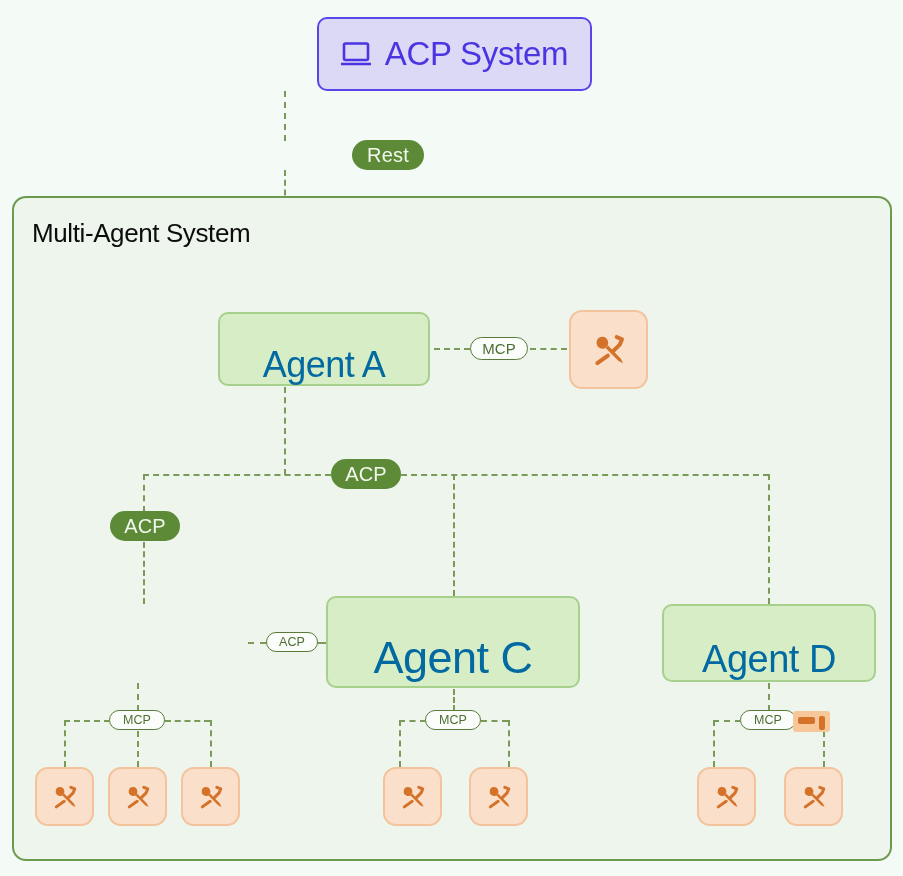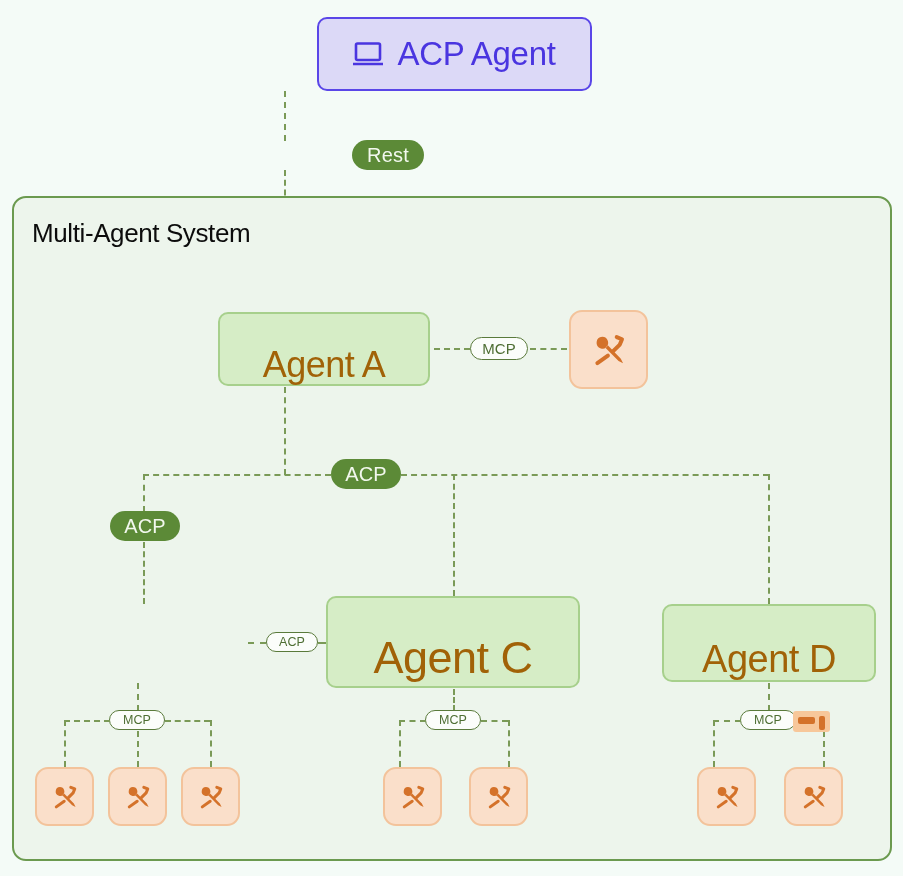--- a/index.html
+++ b/index.html
@@ -50,21 +50,21 @@
   
   .agent {
     position: absolute;
     background: #d6edc6;
     border: 2px solid #a7d08c;
     border-radius: 10px;
     display: flex; align-items: center; justify-content: center;
   }
   .agent span {
     font-size: 38px;
-    color: #a16207;
+    color: #0369a1;
     letter-spacing: -0.5px;
     white-space: nowrap;
     margin-top: 32px;
   }
   #agent-a { left: 218px; top: 312px; width: 212px; height: 74px; }
   #agent-a span { font-size: 36px; }
   #agent-b { left: 32px;  top: 604px; width: 214px; height: 78px; }
   #agent-c { left: 326px; top: 596px; width: 254px; height: 92px; }
   #agent-c span { font-size: 45px; }
   #agent-d { left: 662px; top: 604px; width: 214px; height: 78px; }
@@ -133,21 +133,21 @@
 </head>
 <body>
 
 <div id="stage">
 
   <div class="client-box">
     <svg class="laptop-ico" viewBox="0 0 30 26">
       <rect x="3" y="2.5" width="24" height="16.5" rx="1.5" fill="none" stroke="#4a35e0" stroke-width="2.6"></rect>
       <line x1="0.6" y1="23" x2="29.4" y2="23" stroke="#4a35e0" stroke-width="2.6" stroke-linecap="round"></line>
     </svg>
-    <span class="client-label">ACP Agent</span>
+    <span class="client-label">ACP System</span>
   </div>
 
   <div class="vline" style="left:284px; top:91px; height:50px;"></div>
   <div class="badge-solid" style="left:352px; top:140px; width:72px;">Rest</div>
   <div class="vline" style="left:284px; top:170px; height:142px;"></div>
 
   <div class="system-box"></div>
   <div class="system-title">Multi-Agent System</div>
 
   <div class="agent" id="agent-a">

